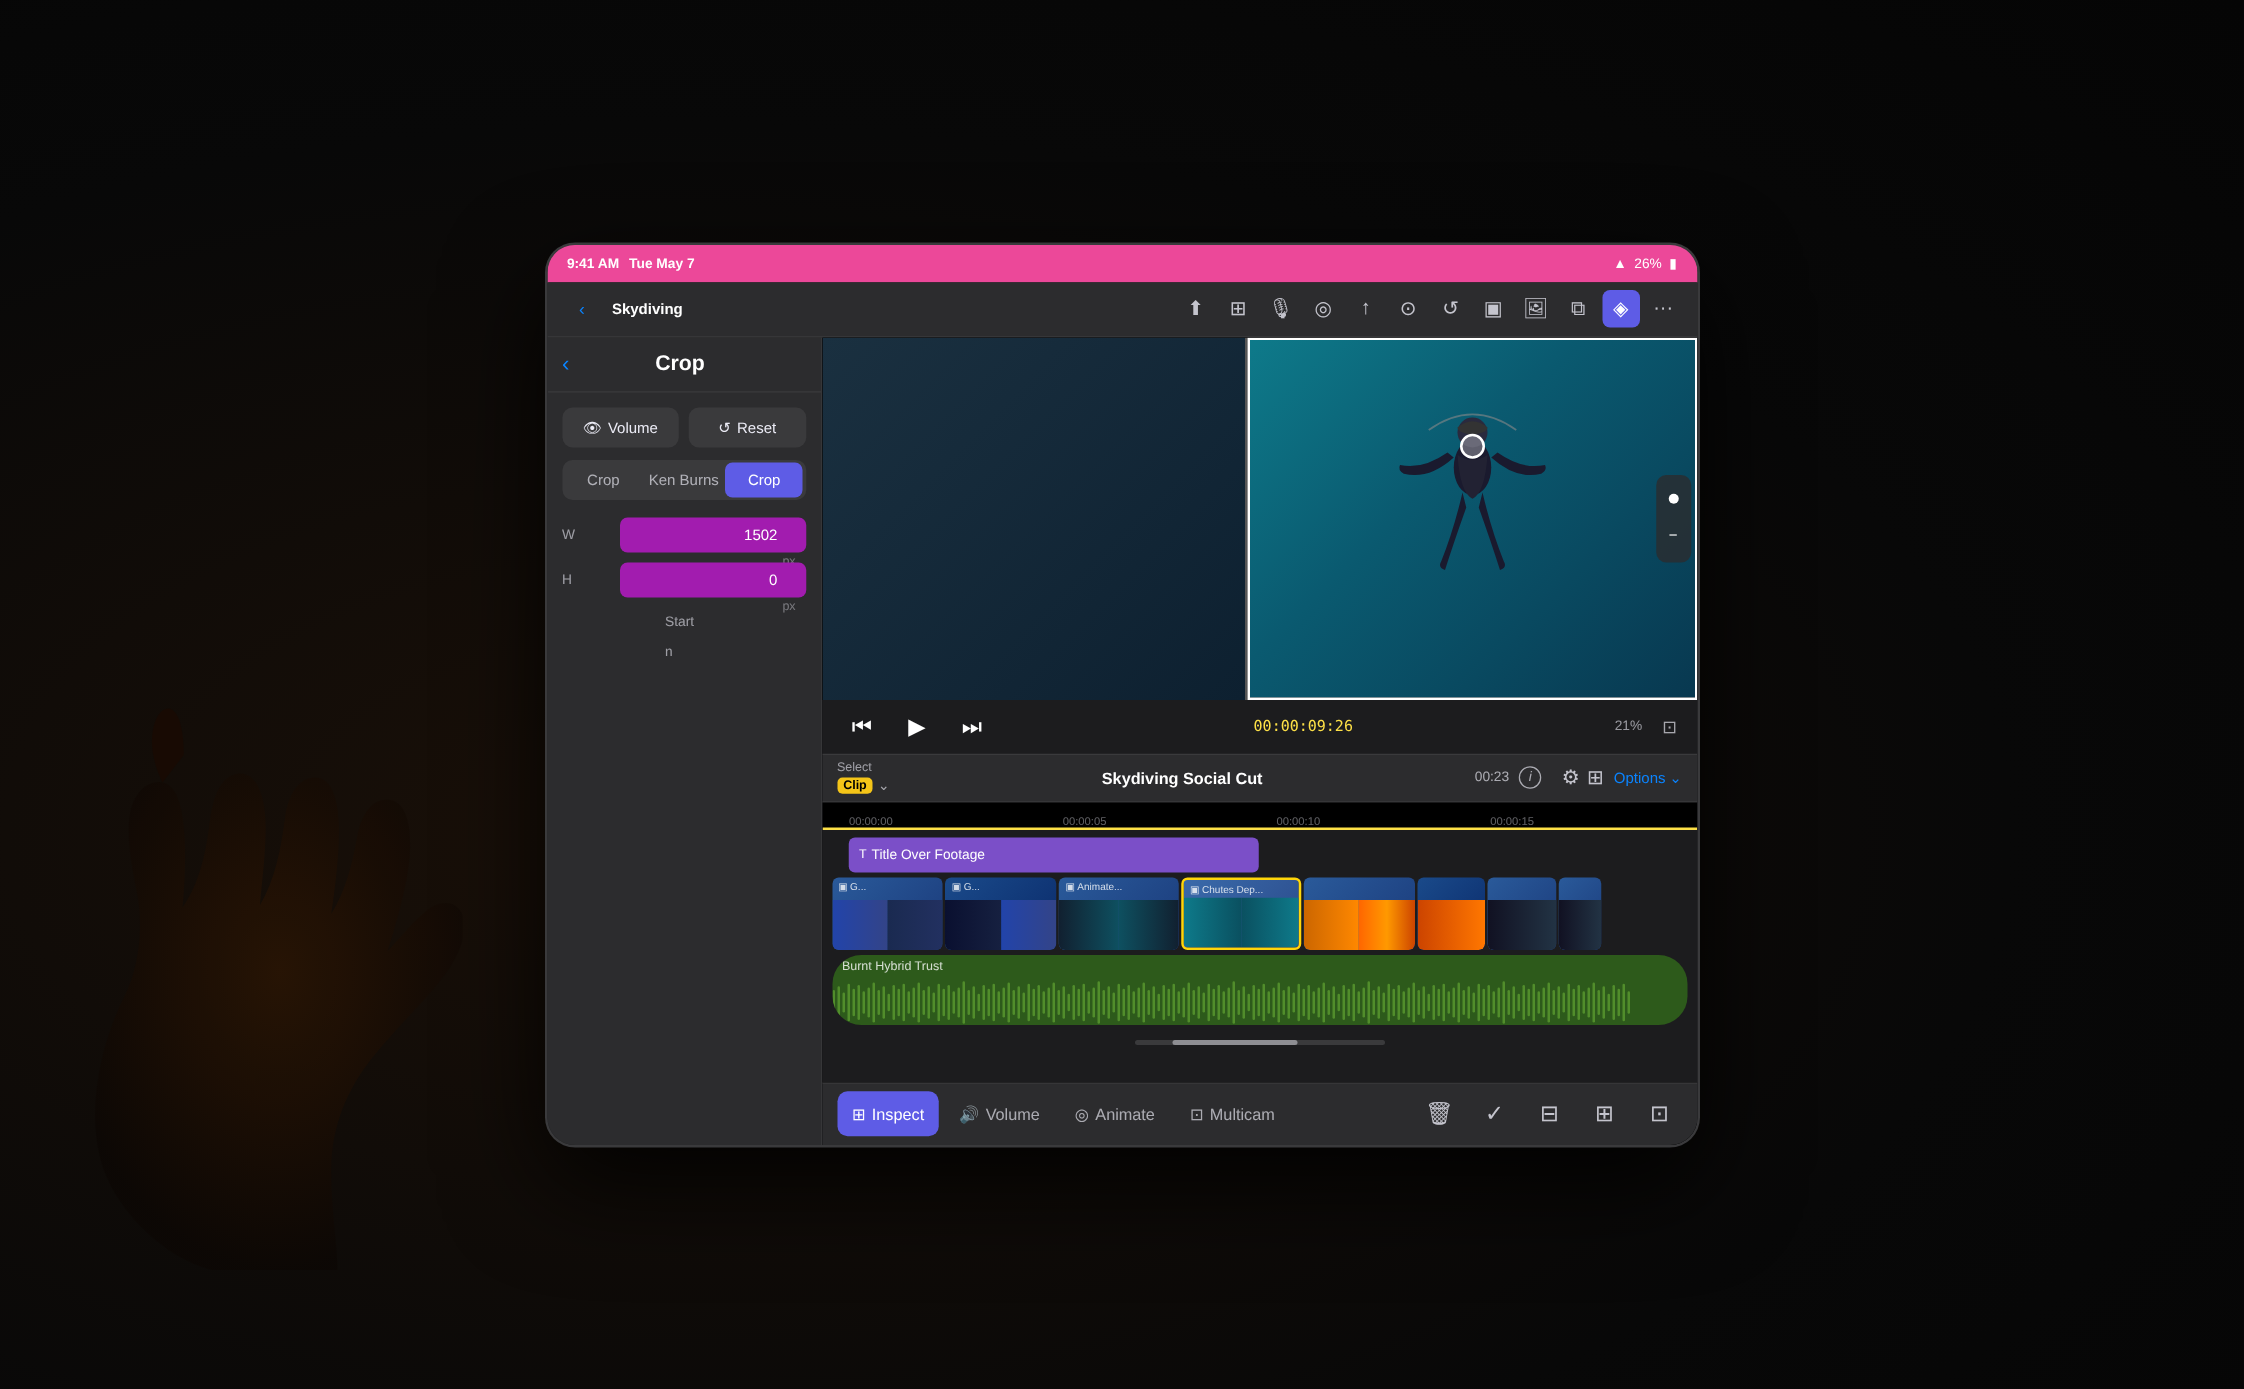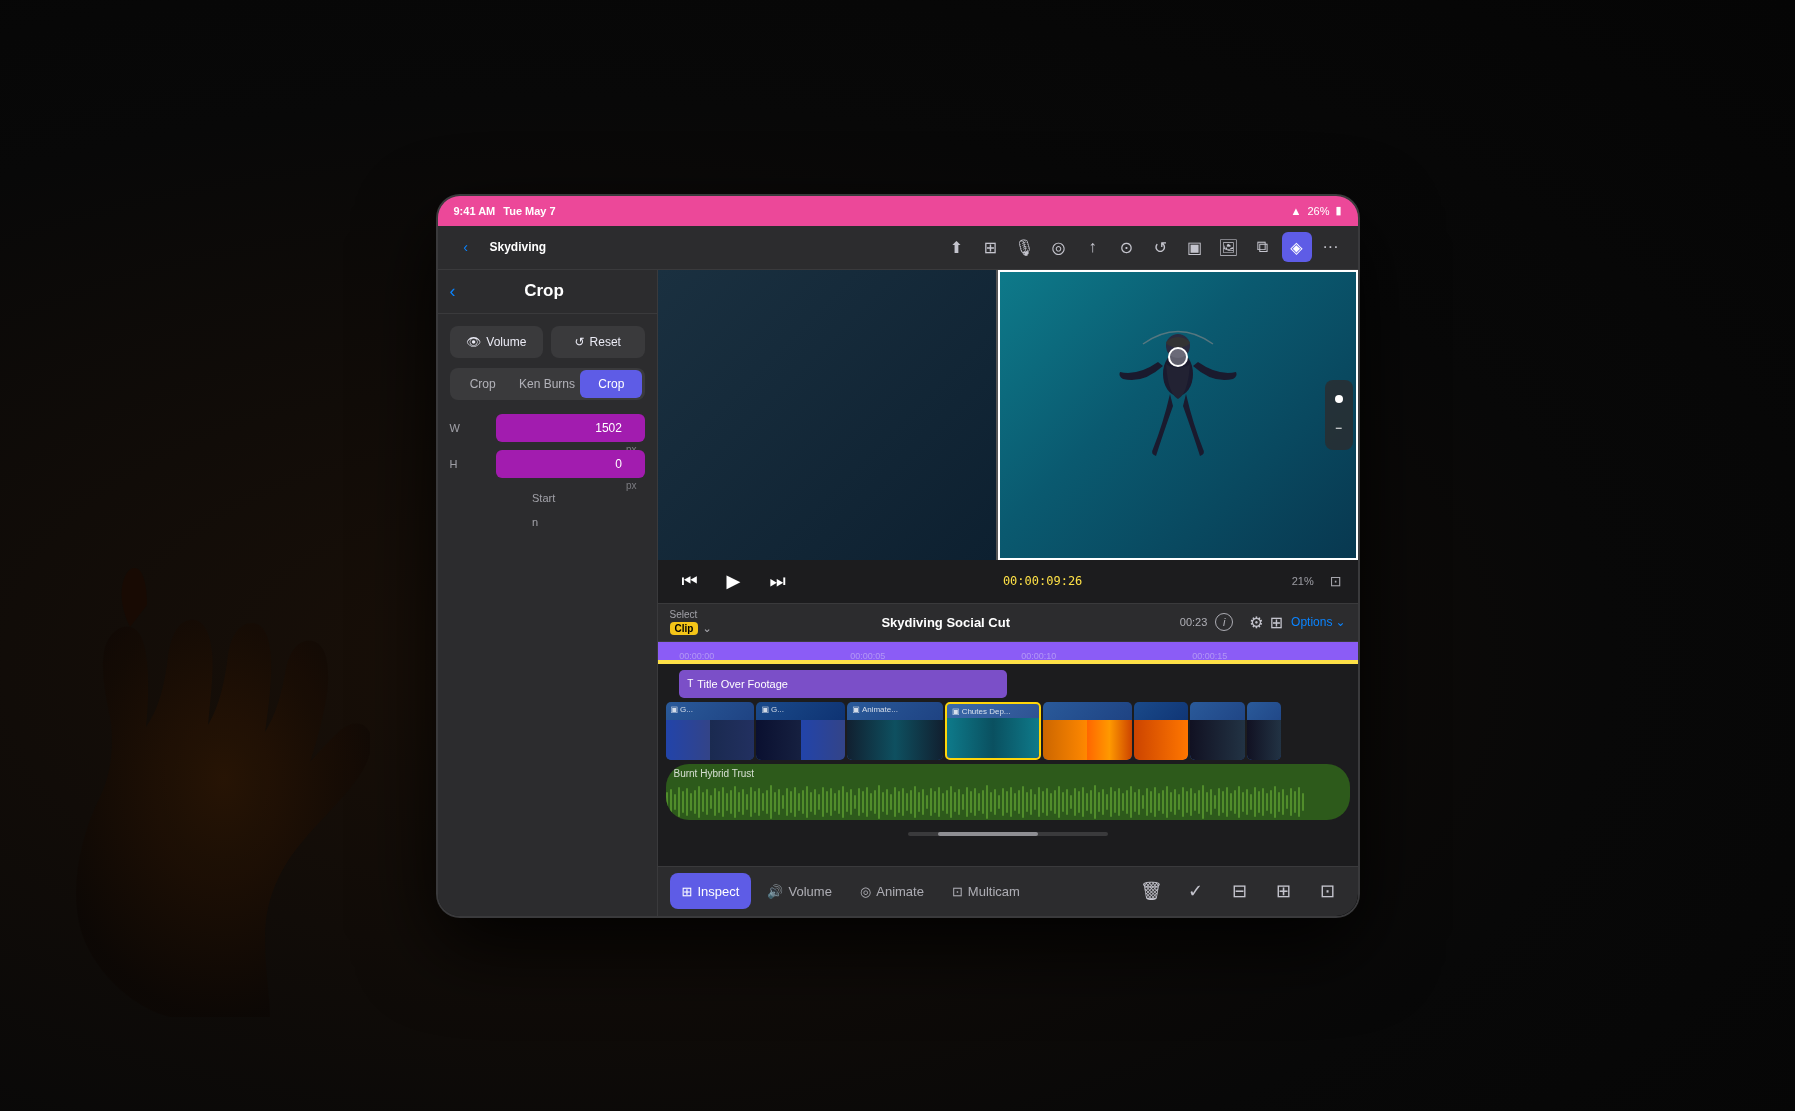--- a/index.html
+++ b/index.html
@@ -375,25 +375,25 @@
     
     .timeline-area {
       flex: 1;
       background: #1c1c1e;
       overflow: hidden;
       position: relative;
     }
 
     .timeline-ruler {
       height: 22px;
-      background: #8b5cf6;
+      background: #000000;
       display: flex;
       align-items: center;
       padding: 0 8px;
-      border-bottom: 4px solid #fde047;
+      border-bottom: 2px solid #fde047;
       position: relative;
       text-decoration: underline;
     }
     .ruler-marks {
       display: flex;
       width: 100%;
       position: relative;
       font-size: 9px;
       color: #ebebf566;
     }

